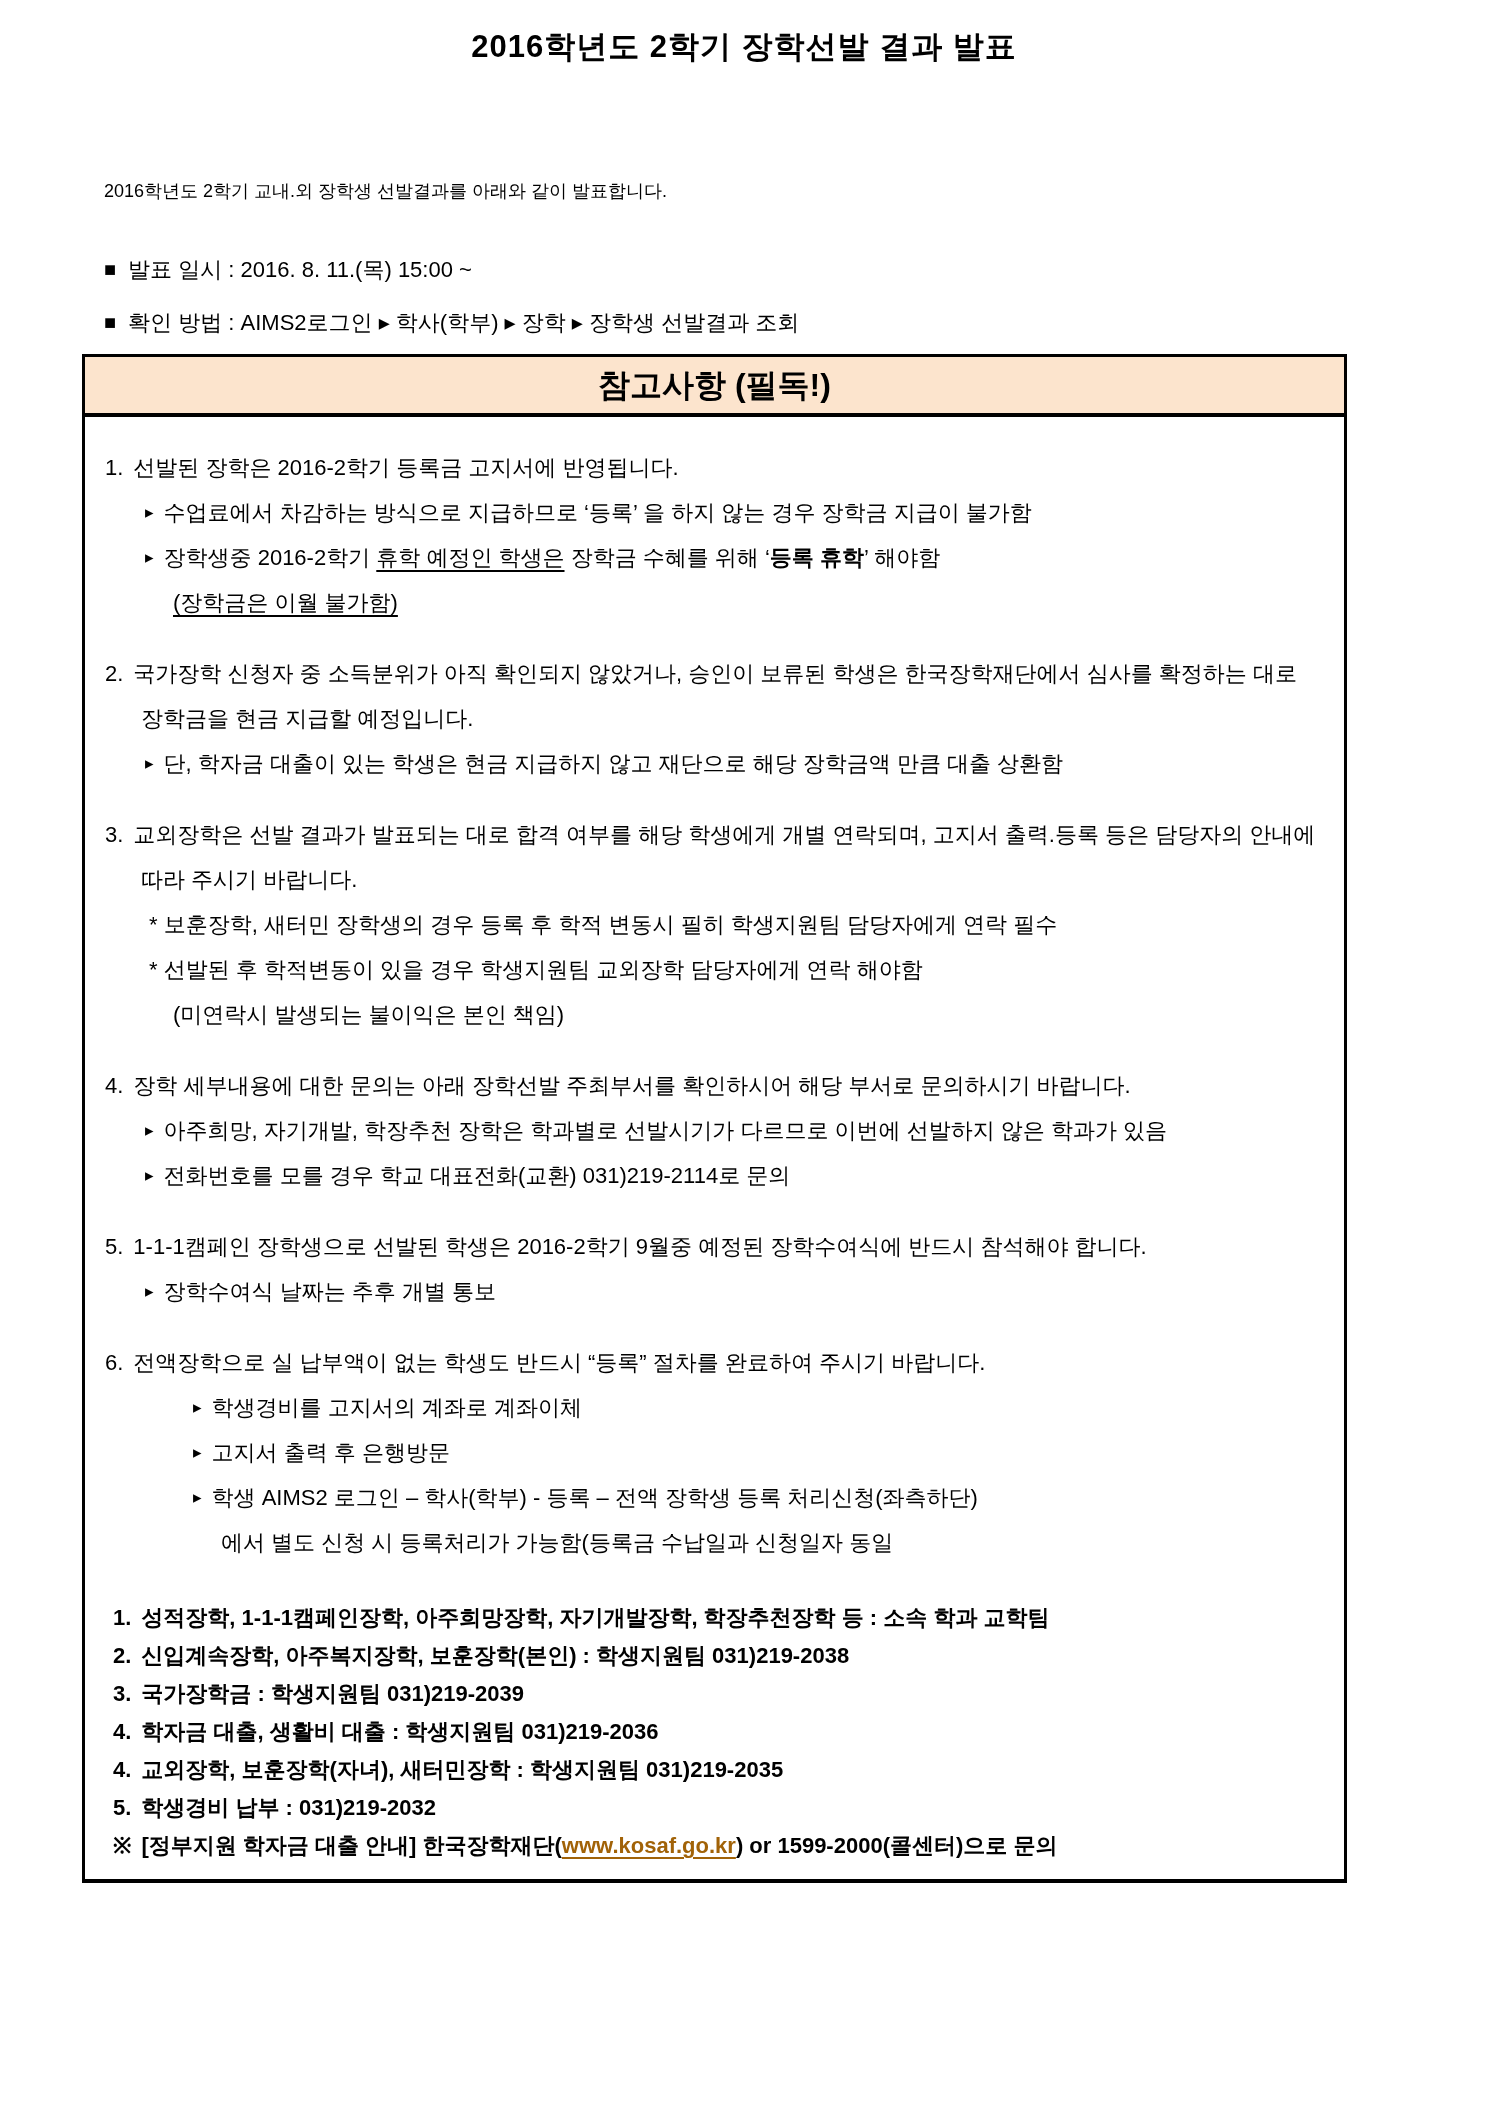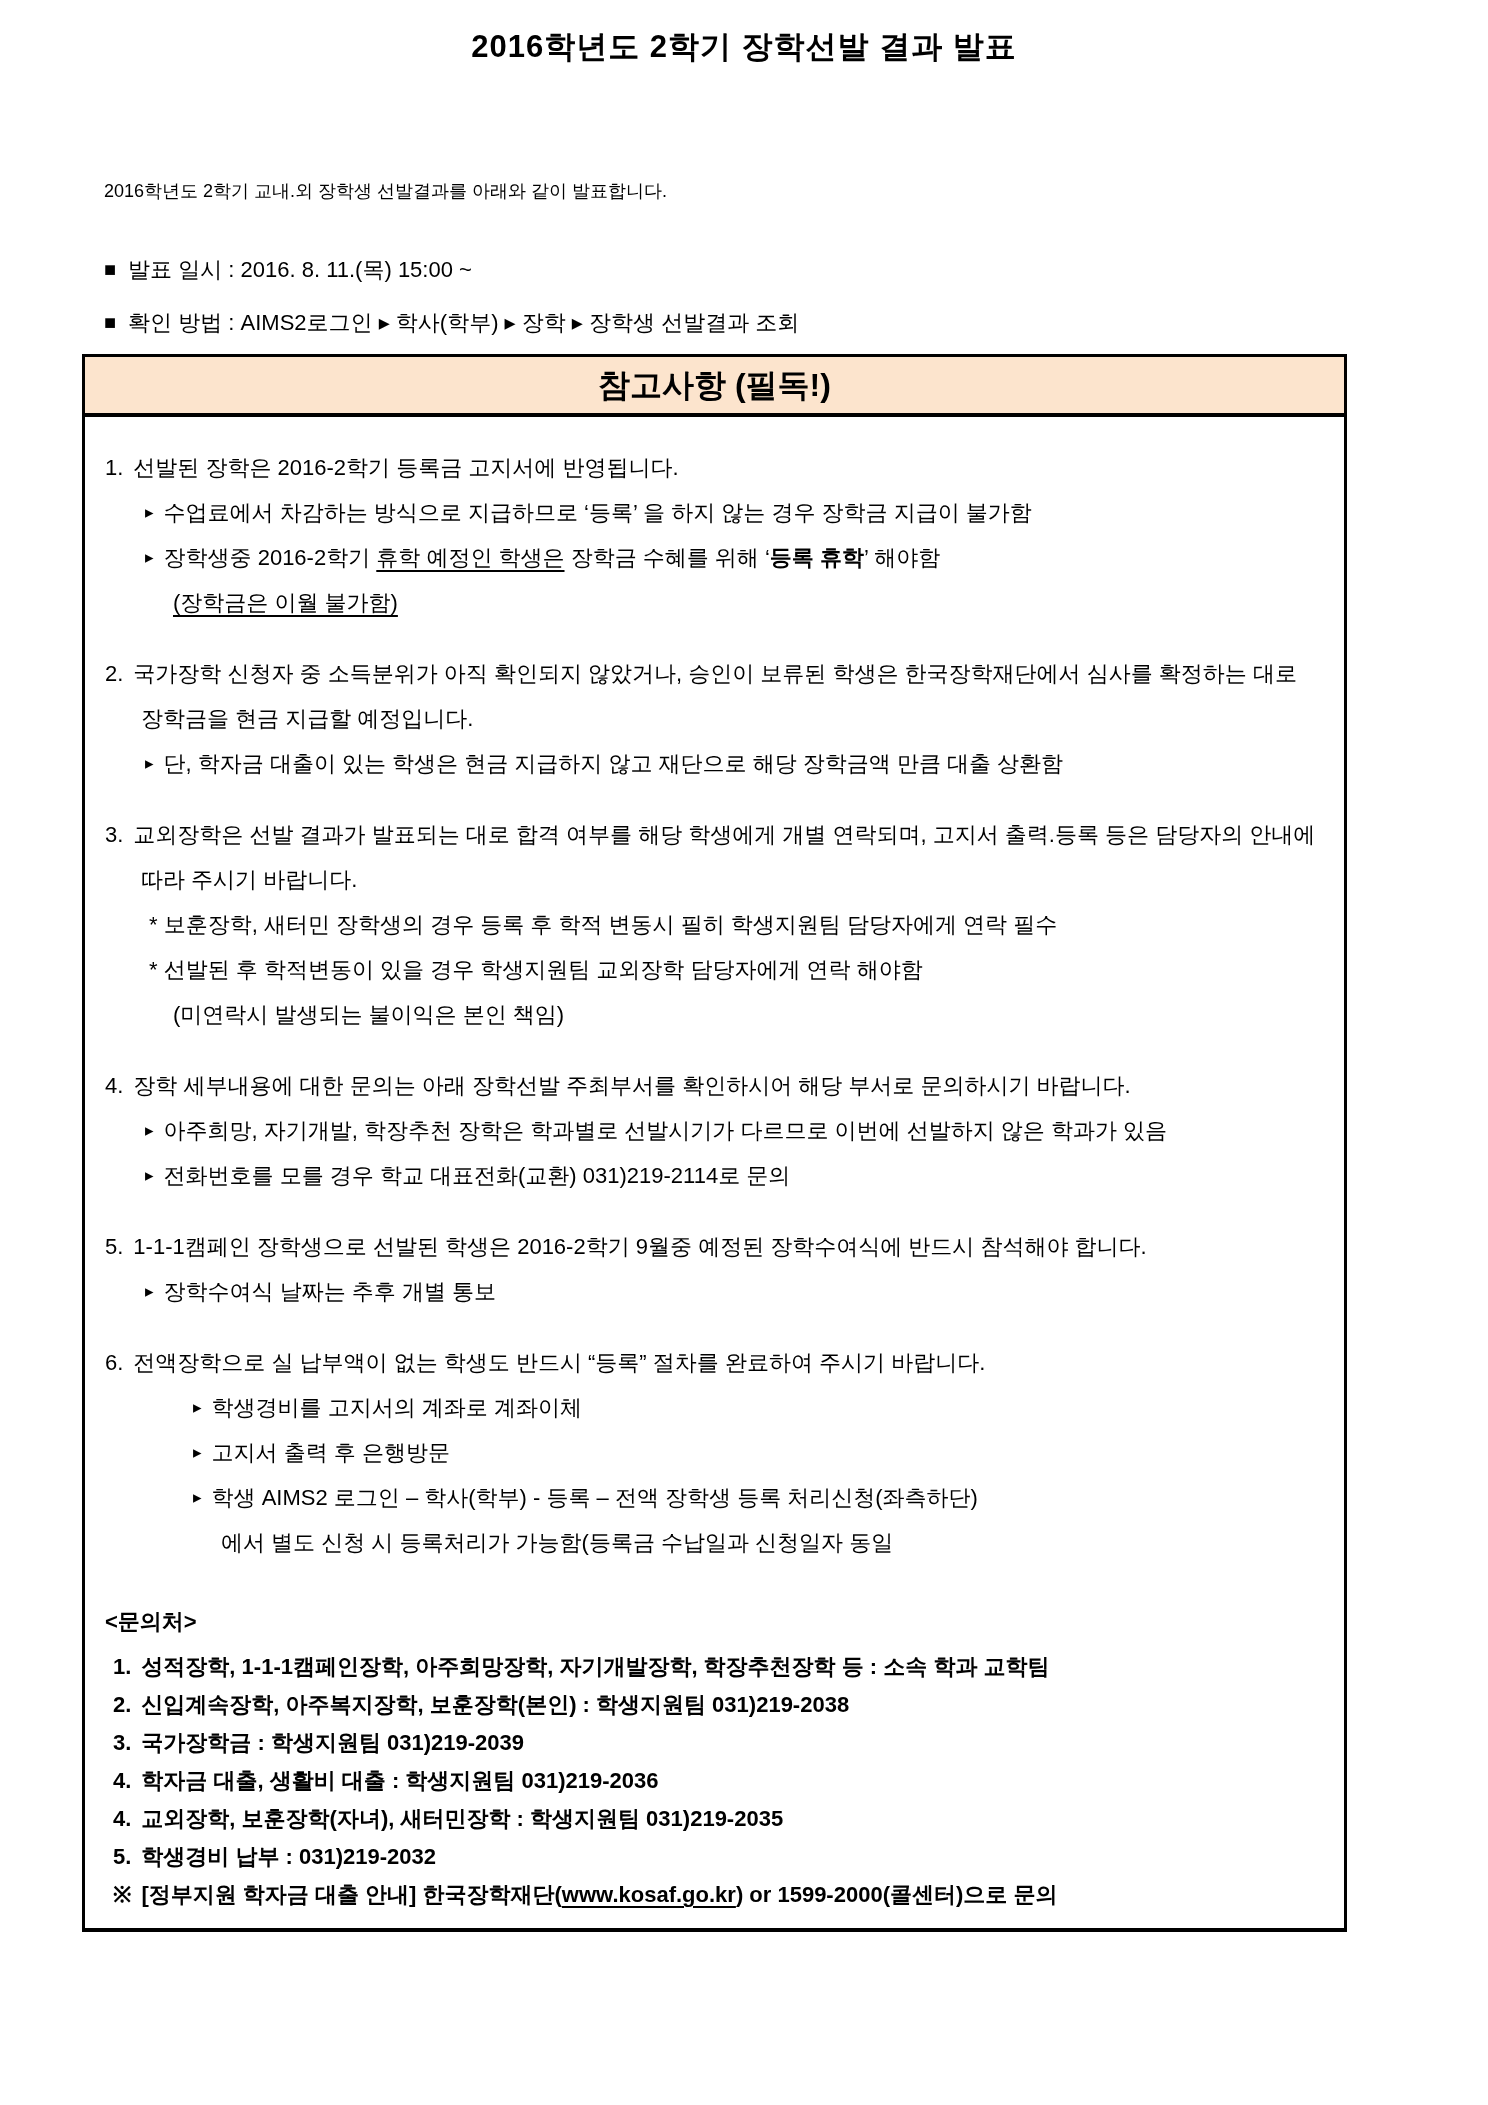--- a/index.html
+++ b/index.html
@@ -91,21 +91,21 @@
   .contact-title { font-weight: bold; line-height: 45px; margin-bottom: 4px; }
   .contact-line {
     margin-left: 8px;
     padding-left: 32px;
     text-indent: -32px;
     font-weight: bold;
     line-height: 38px;
   }
   .cnum { margin-right: 10px; }
   .refmark { margin-right: 10px; }
-  .link { color: #000000; text-decoration: underline; text-underline-offset: 4px; cursor: pointer; }
+  .link { color: #a16207; text-decoration: underline; text-underline-offset: 4px; cursor: pointer; }
 </style>
 </head>
 <body>
 
 <div class="doc">
 
   <div class="title">2016학년도 2학기 장학선발 결과 발표</div>
 
   <div class="intro">2016학년도 2학기 교내.외 장학생 선발결과를 아래와 같이 발표합니다.</div>
 
@@ -150,21 +150,20 @@
 
       <div class="item">
         <div class="para"><span class="num">6.</span><span>전액장학으로 실 납부액이 없는 학생도 반드시 “등록” 절차를 완료하여 주시기 바랍니다.</span></div>
         <div class="sub-deep"><span class="tri">▸</span><span>학생경비를 고지서의 계좌로 계좌이체</span></div>
         <div class="sub-deep"><span class="tri">▸</span><span>고지서 출력 후 은행방문</span></div>
         <div class="sub-deep"><span class="tri">▸</span><span>학생 AIMS2 로그인 – 학사(학부) - 등록 – 전액 장학생 등록 처리신청(좌측하단)</span></div>
         <div class="cont-deep">에서 별도 신청 시 등록처리가 가능함(등록금 수납일과 신청일자 동일</div>
       </div>
 
       <div class="contact">
-        <div class="contact-title">&lt;문의처&gt;</div>
         <div class="contact-line"><span class="cnum">1.</span><span>성적장학, 1-1-1캠페인장학, 아주희망장학, 자기개발장학, 학장추천장학 등 : 소속 학과 교학팀</span></div>
         <div class="contact-line"><span class="cnum">2.</span><span>신입계속장학, 아주복지장학, 보훈장학(본인) : 학생지원팀 031)219-2038</span></div>
         <div class="contact-line"><span class="cnum">3.</span><span>국가장학금 : 학생지원팀 031)219-2039</span></div>
         <div class="contact-line"><span class="cnum">4.</span><span>학자금 대출, 생활비 대출 : 학생지원팀 031)219-2036</span></div>
         <div class="contact-line"><span class="cnum">4.</span><span>교외장학, 보훈장학(자녀), 새터민장학 : 학생지원팀 031)219-2035</span></div>
         <div class="contact-line"><span class="cnum">5.</span><span>학생경비 납부 : 031)219-2032</span></div>
         <div class="contact-line"><span class="refmark">※</span><span>[정부지원 학자금 대출 안내] 한국장학재단(</span><a class="link" href="www.kosaf.go.kr">www.kosaf.go.kr</a><span>) or 1599-2000(콜센터)으로 문의</span></div>
       </div>
 
     </div>

